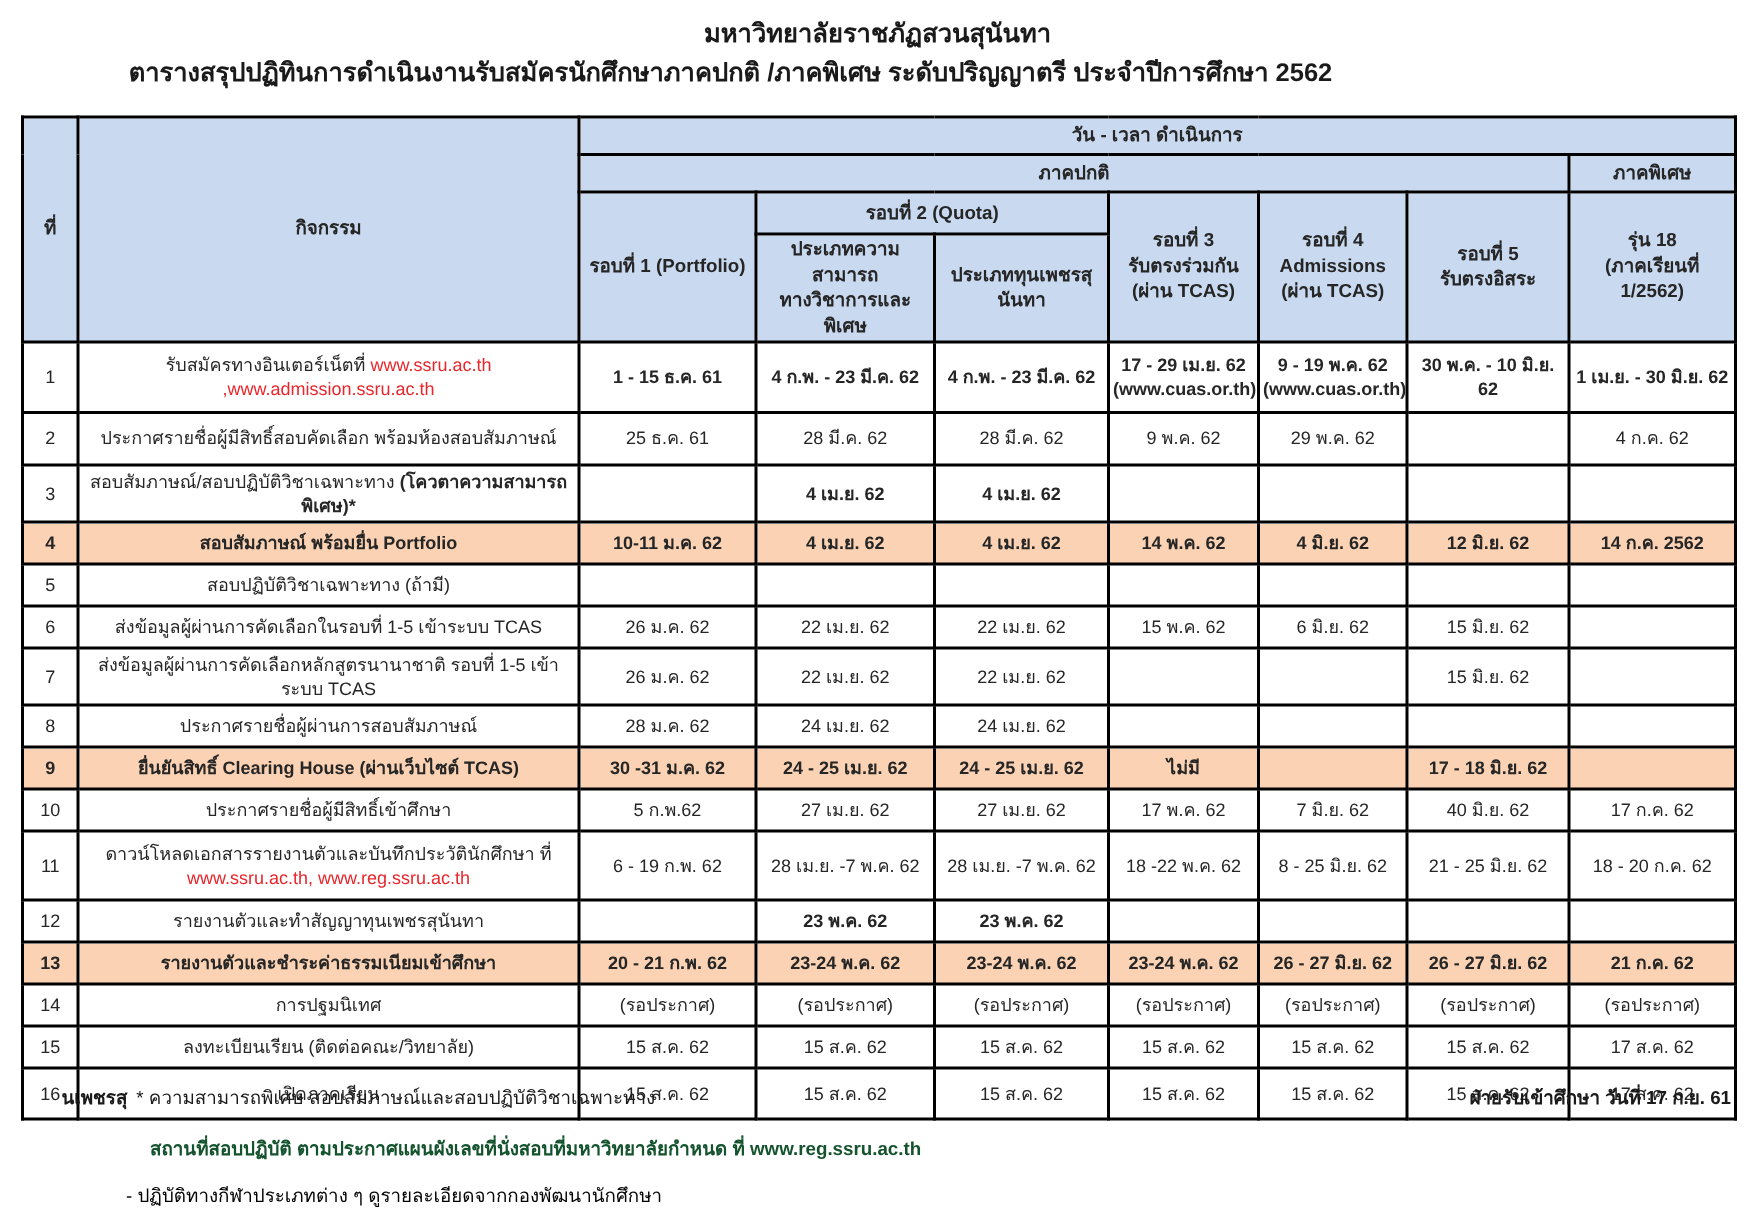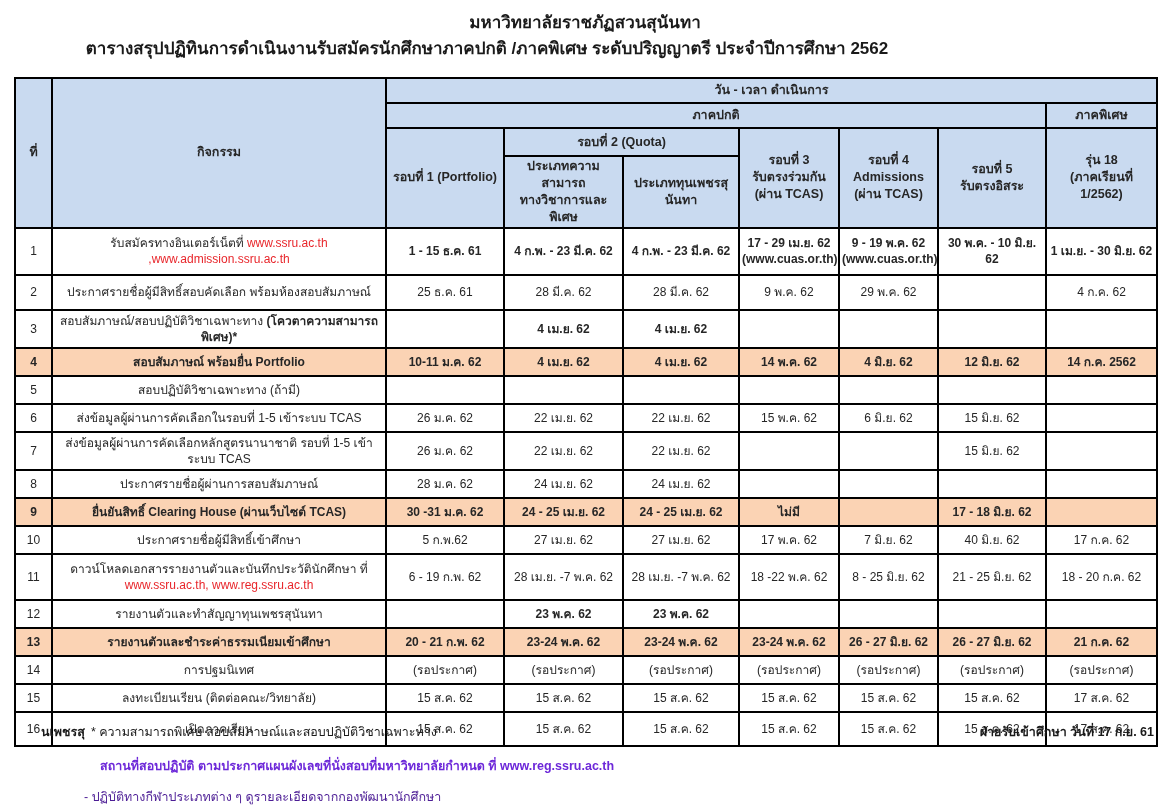--- a/index.html
+++ b/index.html
@@ -57,24 +57,24 @@
   tr.hl td{background:var(--highlight-bg);}
   tr.hl td.c-act,tr.hl td.c-no{font-weight:bold;}
   tr.bold-dates td.c-date{font-weight:bold;}
   .red{color:var(--link-red);}
   .b{font-weight:bold;}
   .notes-line1{
     position:absolute;left:41px;top:722px;font-size:12.5px;color:#1a1a1a;
   }
   .notes-label{font-weight:bold;margin-right:6px;}
   .notes-line2{
-    position:absolute;left:100px;top:756px;font-size:12.5px;font-weight:bold;color:#6d28d9;
+    position:absolute;left:100px;top:756px;font-size:12.5px;font-weight:bold;color:#14532d;
   }
   .notes-line3{
-    position:absolute;left:84px;top:787px;font-size:12.5px;color:#4c1d95;
+    position:absolute;left:84px;top:787px;font-size:12.5px;color:#000000;
   }
   .signoff{
     position:absolute;right:16px;top:722px;font-size:12.5px;
     font-weight:bold;color:#1a1a1a;
   }
 </style>
 </head>
 <body>
 
 <div class="title1">มหาวิทยาลัยราชภัฏสวนสุนันทา</div>

